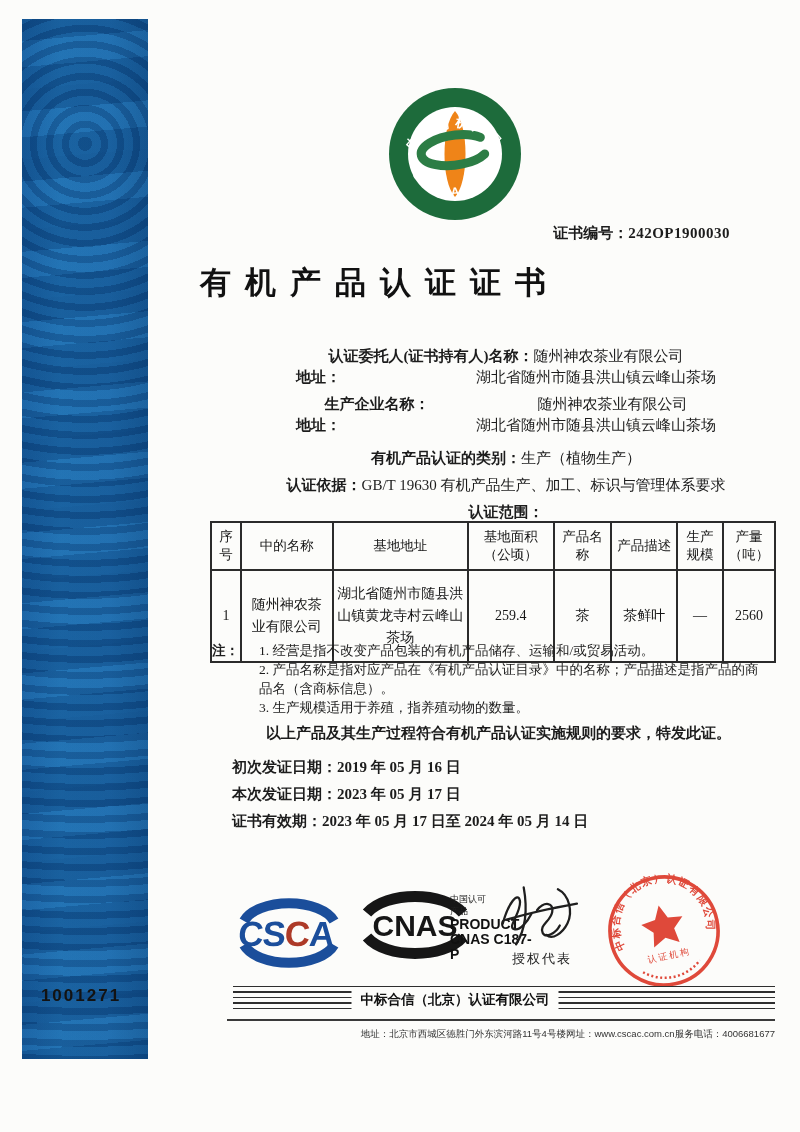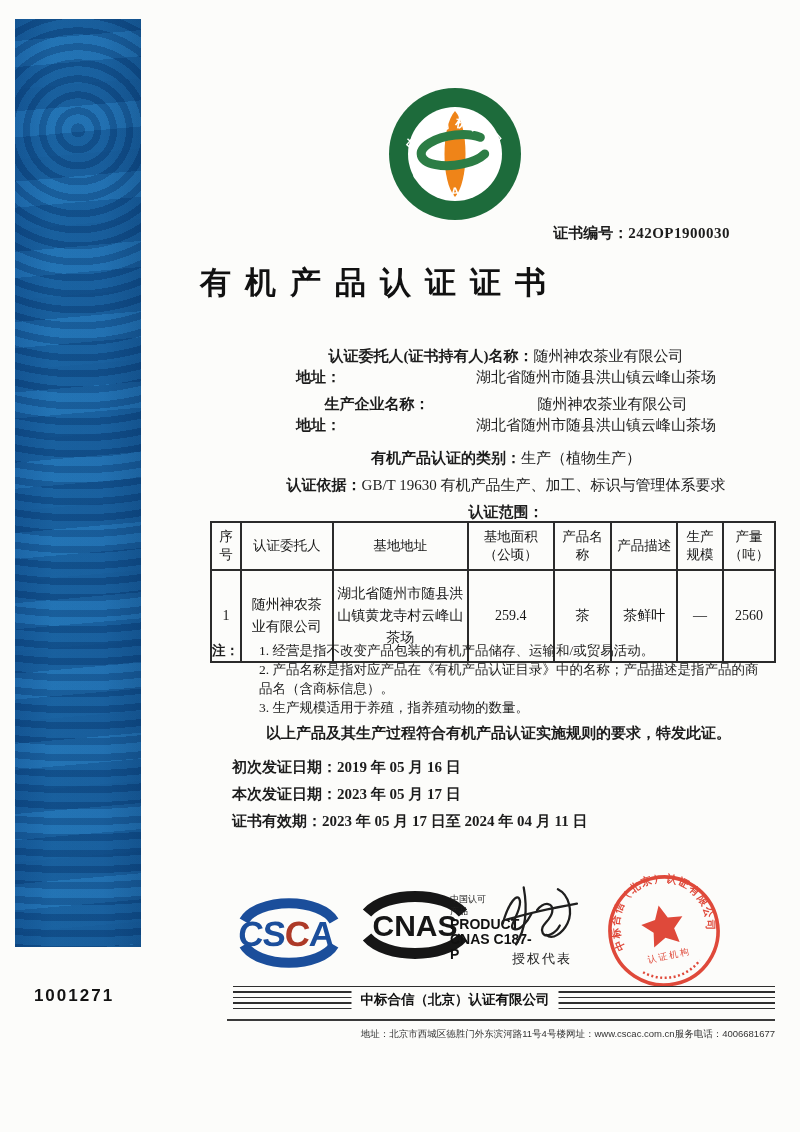--- a/index.html
+++ b/index.html
@@ -4,21 +4,21 @@
 <style>
   html,body{margin:0;padding:0;}
   body{
     width:800px;height:1132px;position:relative;
     background:#fcfcfa;
     font-family:"Liberation Serif","DejaVu Serif",serif;
     color:#1c1c1c;overflow:hidden;
   }
   
   .strip{
-    position:absolute;left:15px;top:19px;width:126px;height:928px;
+    position:absolute;left:22px;top:19px;width:126px;height:1040px;
     background:
       repeating-radial-gradient(circle at 50% 12%, rgba(6,45,95,.28) 0 7px, rgba(60,140,200,.10) 7px 16px),
       repeating-linear-gradient(175deg, rgba(8,52,105,.30) 0 22px, rgba(70,150,210,.12) 22px 48px, rgba(8,52,105,.25) 48px 70px),
       linear-gradient(90deg,#135a9c,#1b6cae 30%,#1a68aa 70%,#125693);
   }
   .strip .serial{
     position:absolute;left:0;right:8px;top:967px;text-align:center;
     font-family:"Liberation Sans","DejaVu Sans",sans-serif;
     font-size:17px;font-weight:bold;color:#131313;letter-spacing:2px;
   }
@@ -154,21 +154,21 @@
       <col style="width:136px">
       <col style="width:86px">
     <col style="width:58px">
       <col style="width:66px">
       <col style="width:46px">
       <col style="width:52px">
   </colgroup>
   <tbody>
       <tr>
     <th>序号</th>
-    <th>认证委托人</th>
+    <th>中的名称</th>
     <th>基地地址</th>
     <th>基地面积（公顷）</th>
     <th>产品名称</th>
     <th>产品描述</th>
     <th>生产规模</th>
     <th>产量（吨）</th>
   </tr>
   <tr>
     <td>1</td>
     <td>随州神农茶业有限公司</td>
@@ -194,21 +194,21 @@
 <div class="statement">以上产品及其生产过程符合有机产品认证实施规则的要求，特发此证。</div>
 
 <div class="dates">
   <div>
     <span>初次发证日期：</span><span>2019 年 05 月 16 日</span>
   </div>
   <div>
     <span>本次发证日期：</span><span>2023 年 05 月 17 日</span>
   </div>
   <div>
-    <span>证书有效期：</span><span>2023 年 05 月 17 日至 2024 年 04 月 11 日</span>
+    <span>证书有效期：</span><span>2023 年 05 月 17 日至 2024 年 05 月 14 日</span>
   </div>
 </div>
 
 <svg class="csca" viewBox="0 0 106 86">
   <path d="M8 31 A 47 25 0 0 1 98 31" stroke="#1b4e9b" stroke-width="10" fill="none"></path>
   <path d="M8 55 A 47 25 0 0 0 98 55" stroke="#1b4e9b" stroke-width="10" fill="none"></path>
   <text x="53" y="56" text-anchor="middle" font-size="35" font-weight="bold" font-family="Liberation Sans, sans-serif" letter-spacing="-1" transform="skewX(-4)">
     <tspan fill="#1b4e9b">C</tspan><tspan fill="#1b4e9b">S</tspan><tspan fill="#ad3a28">C</tspan><tspan fill="#1b4e9b">A</tspan>
   </text>
 </svg>

